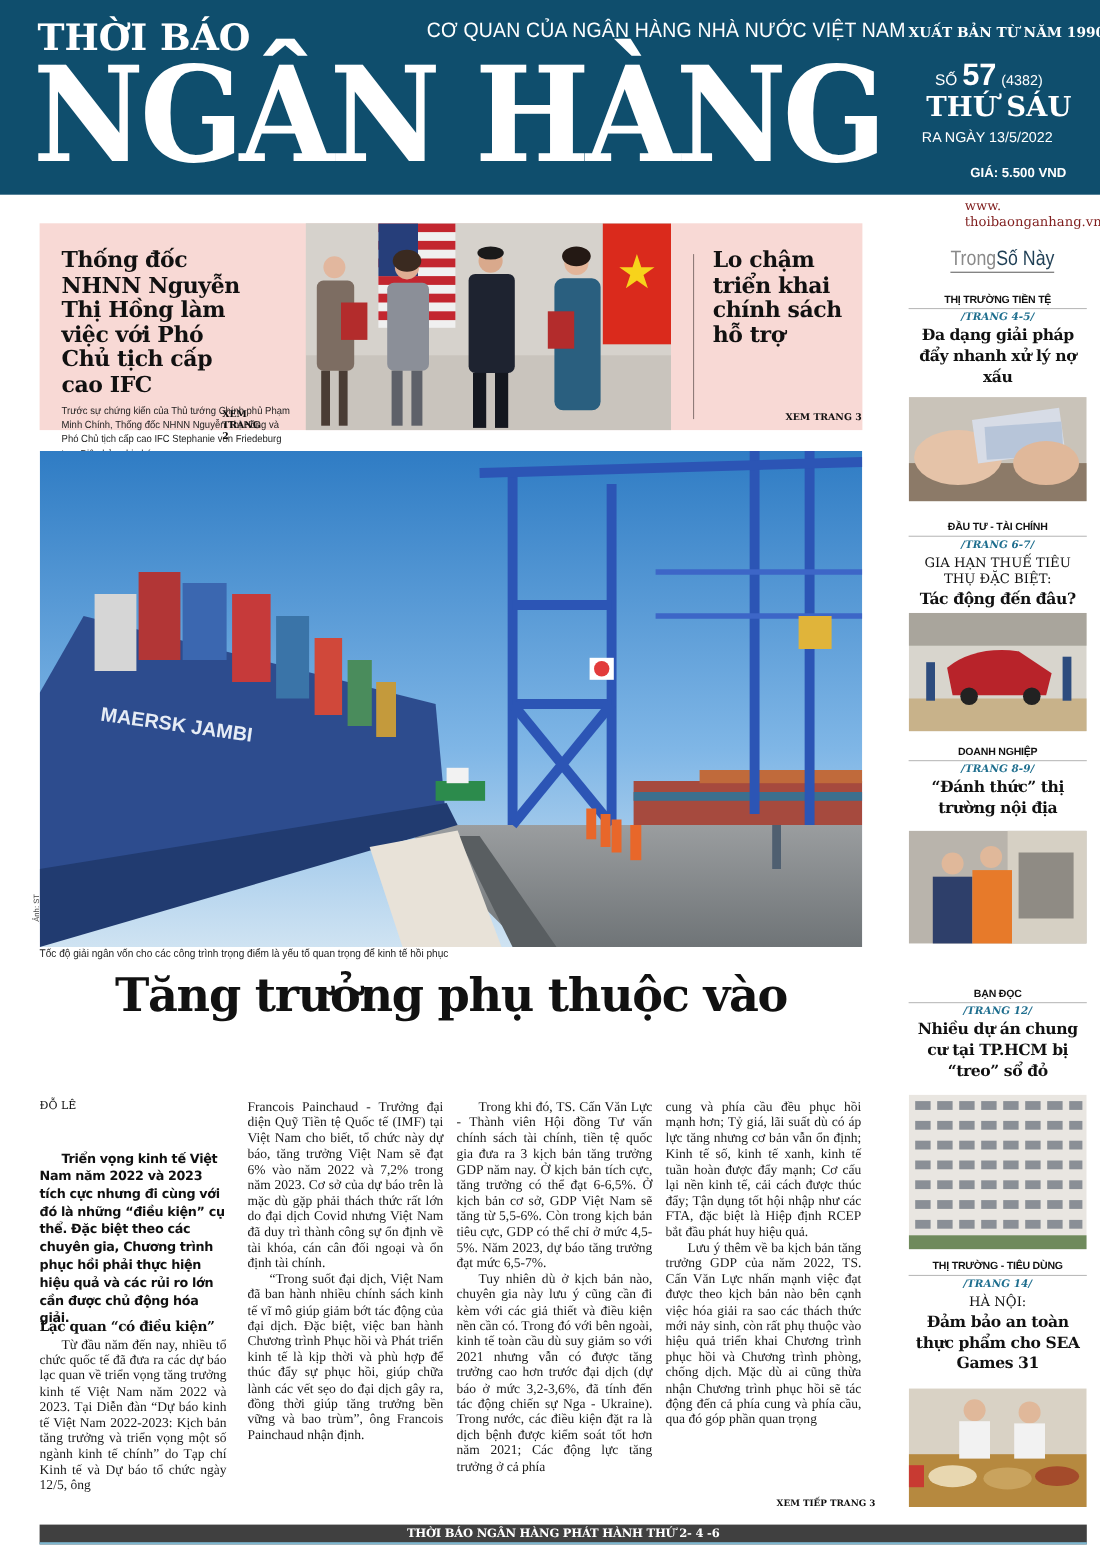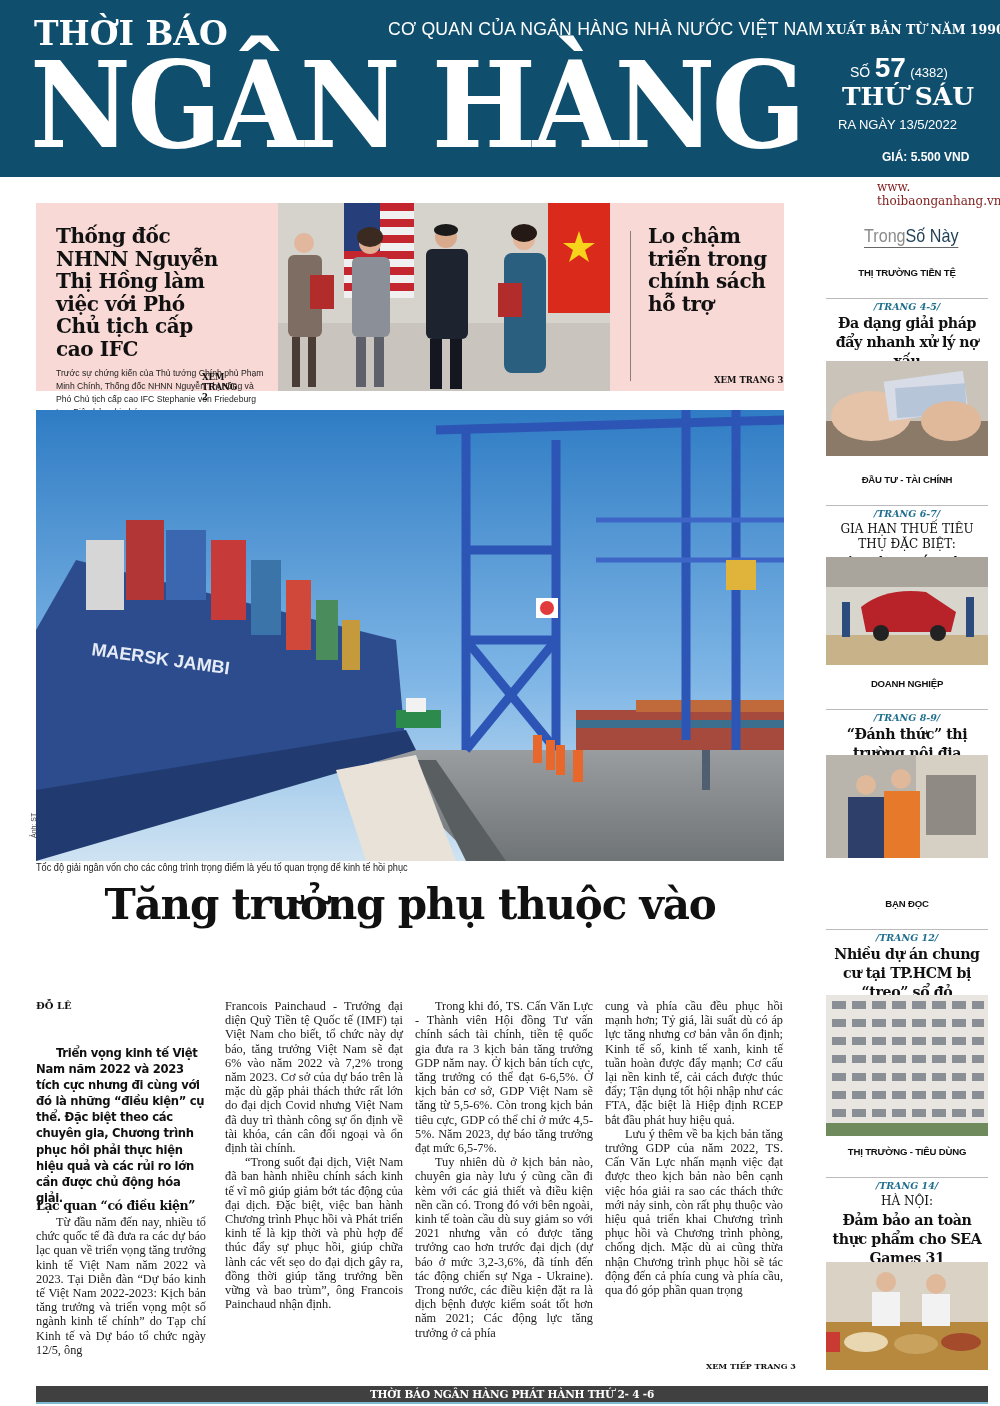--- a/index.html
+++ b/index.html
@@ -33,38 +33,38 @@
   .teaser-right .vline { position: absolute; left: 20px; top: 28px; width: 1px; height: 150px; background: #8f7b78; }
 
   
   .main-photo { position: absolute; left: 36px; top: 410px; width: 748px; height: 451px; overflow: hidden; }
   .photo-credit { position: absolute; left: 30px; top: 838px; font-family: "Liberation Sans", sans-serif; font-size: 7px; color: #444; transform: rotate(-90deg); transform-origin: left top; }
   .caption { position: absolute; left: 36px; top: 862px; font-family: "Liberation Sans", sans-serif; font-size: 10.2px; color: #222; transform: scaleX(0.9); transform-origin: left top; white-space: nowrap; }
 
   .headline { position: absolute; left: 36px; top: 880px; width: 748px; text-align: center; font-family: "DejaVu Serif", serif; font-weight: bold; font-size: 42px; line-height: 50px; color: #111; letter-spacing: -1.2px; }
 
   
-  .byline { position: absolute; left: 36px; top: 1000px; font-family: "DejaVu Serif", serif; font-weight: bold; font-size: 10px; color: #111; }
+  .byline { position: absolute; left: 36px; top: 1000px; font-family: "DejaVu Serif", serif; font-weight: normal; font-size: 10px; color: #111; }
   .lead { position: absolute; left: 36px; top: 1045px; width: 170px; font-family: "DejaVu Sans", sans-serif; font-weight: bold; font-size: 11.6px; line-height: 16.1px; color: #111; text-indent: 20px; letter-spacing: -0.3px; }
   .subhead { position: absolute; left: 36px; top: 1198px; font-family: "DejaVu Serif", serif; font-weight: bold; font-size: 12.5px; color: #111; letter-spacing: -0.4px; }
   .col { position: absolute; font-family: "Liberation Serif", serif; font-size: 12.3px; line-height: 14.2px; color: #1a1a1a; text-align: justify; }
   .col p { text-indent: 20px; }
   .col p.cont { text-indent: 0; }
   .col1 { left: 36px; top: 1215px; width: 170px; }
   .col2 { left: 225px; top: 999px; width: 178px; }
   .col3 { left: 415px; top: 999px; width: 178px; }
   .col4 { left: 605px; top: 999px; width: 178px; }
   .see-next { position: absolute; left: 706px; top: 1361px; font-family: "DejaVu Serif", serif; font-weight: bold; font-size: 8px; color: #111; }
 
   
   .sidebar-title { position: absolute; left: 864px; top: 225px; font-family: "Liberation Sans", sans-serif; font-size: 19px; transform: scaleX(0.85); transform-origin: left top; white-space: nowrap; border-bottom: 1px solid #666; padding-bottom: 0px; }
   .sidebar-title .t1 { color: #8a8a8a; }
   .sidebar-title .t2 { color: #1f3f55; }
   .side-item { position: absolute; left: 826px; width: 162px; text-align: center; }
-  .side-cat { font-family: "Liberation Sans", sans-serif; font-weight: bold; font-size: 9.6px; color: #111; padding-bottom: 20px; border-bottom: 1px solid #bbb; letter-spacing: -0.2px; }
+  .side-cat { font-family: "Liberation Sans", sans-serif; font-weight: bold; font-size: 9.6px; color: #111; padding-bottom: 2px; border-bottom: 1px solid #bbb; letter-spacing: -0.2px; }
   .side-page { font-family: "DejaVu Serif", serif; font-weight: bold; font-style: italic; font-size: 9.5px; color: #1e6e8e; margin-top: 2px; }
   .side-pre { font-family: "DejaVu Serif", serif; font-size: 12px; line-height: 15px; color: #111; margin-top: 3px; }
   .side-head { font-family: "DejaVu Serif", serif; font-weight: bold; font-size: 14.2px; line-height: 19px; color: #111; margin-top: 2px; letter-spacing: -0.4px; }
   .side-photo { position: absolute; left: 826px; width: 162px; overflow: hidden; }
 
   
   .footer { position: absolute; left: 36px; top: 1386px; width: 952px; height: 18px; background: #404040; border-bottom: 2px solid #7fb8d1; text-align: center; color: #fff; font-family: "DejaVu Serif", serif; font-weight: bold; font-size: 10.5px; line-height: 17px; letter-spacing: -0.2px; }
 </style>
 </head>
 <body>
@@ -135,21 +135,21 @@
 
         <circle cx="246" cy="36" r="11" fill="#e3b599"></circle>
         <ellipse cx="246" cy="30" rx="13" ry="9" fill="#241914"></ellipse>
         <rect x="226" y="50" width="42" height="120" rx="8" fill="#2a5f7f"></rect>
         <rect x="220" y="80" width="24" height="34" fill="#b32c2c"></rect>
       </g>
     </svg>
   </div>
   <div class="teaser-right">
     <div class="vline"></div>
-    <div class="teaser-title">Lo chậm triển trong chính sách hỗ trợ</div>
+    <div class="teaser-title">Lo chậm triển khai chính sách hỗ trợ</div>
     <div class="see-page" style="left:104px; top:172px;">XEM TRANG 3</div>
   </div>
 </div>
 
 <div class="main-photo">
   <svg width="748" height="451" viewBox="0 0 748 451">
     <defs>
       <linearGradient id="sky" x1="0" y1="0" x2="0" y2="1">
         <stop offset="0" stop-color="#2f7cc4"></stop>
         <stop offset="0.6" stop-color="#7fb6e6"></stop>

